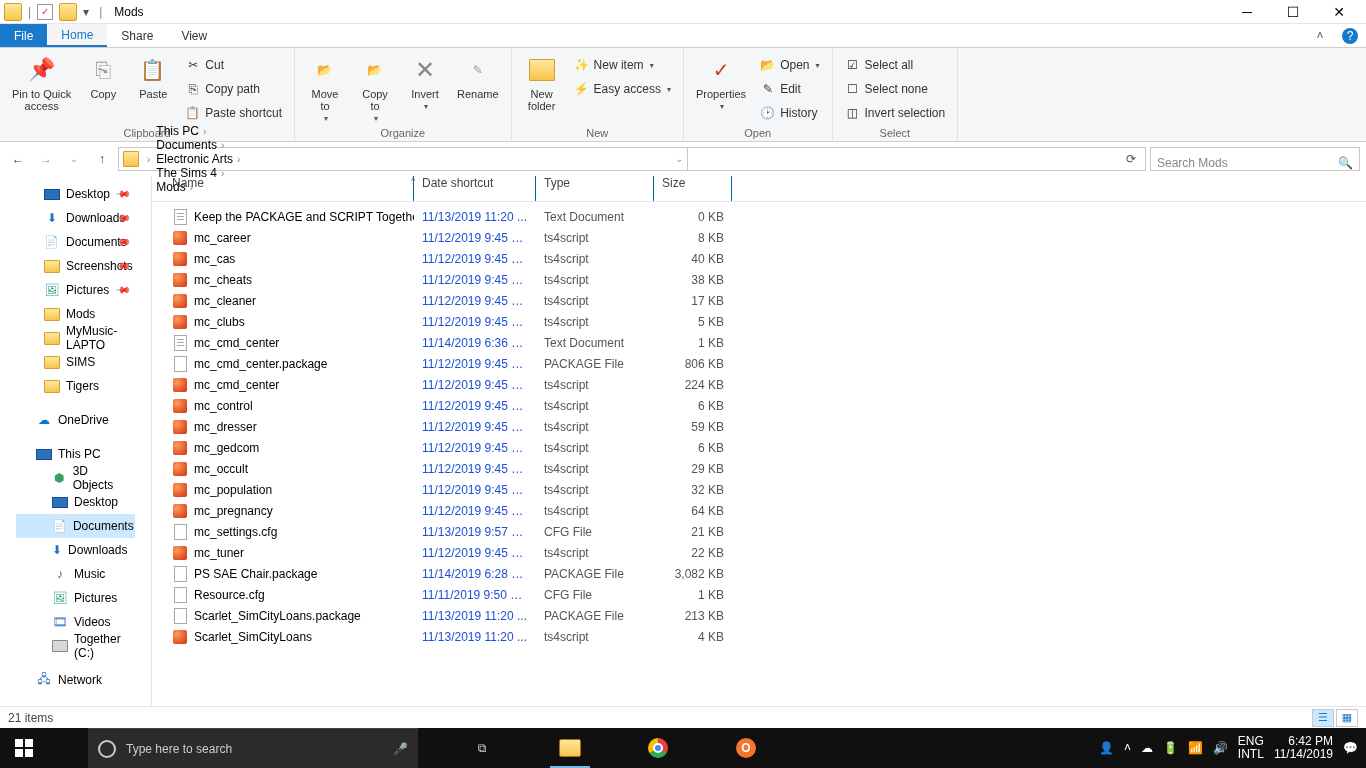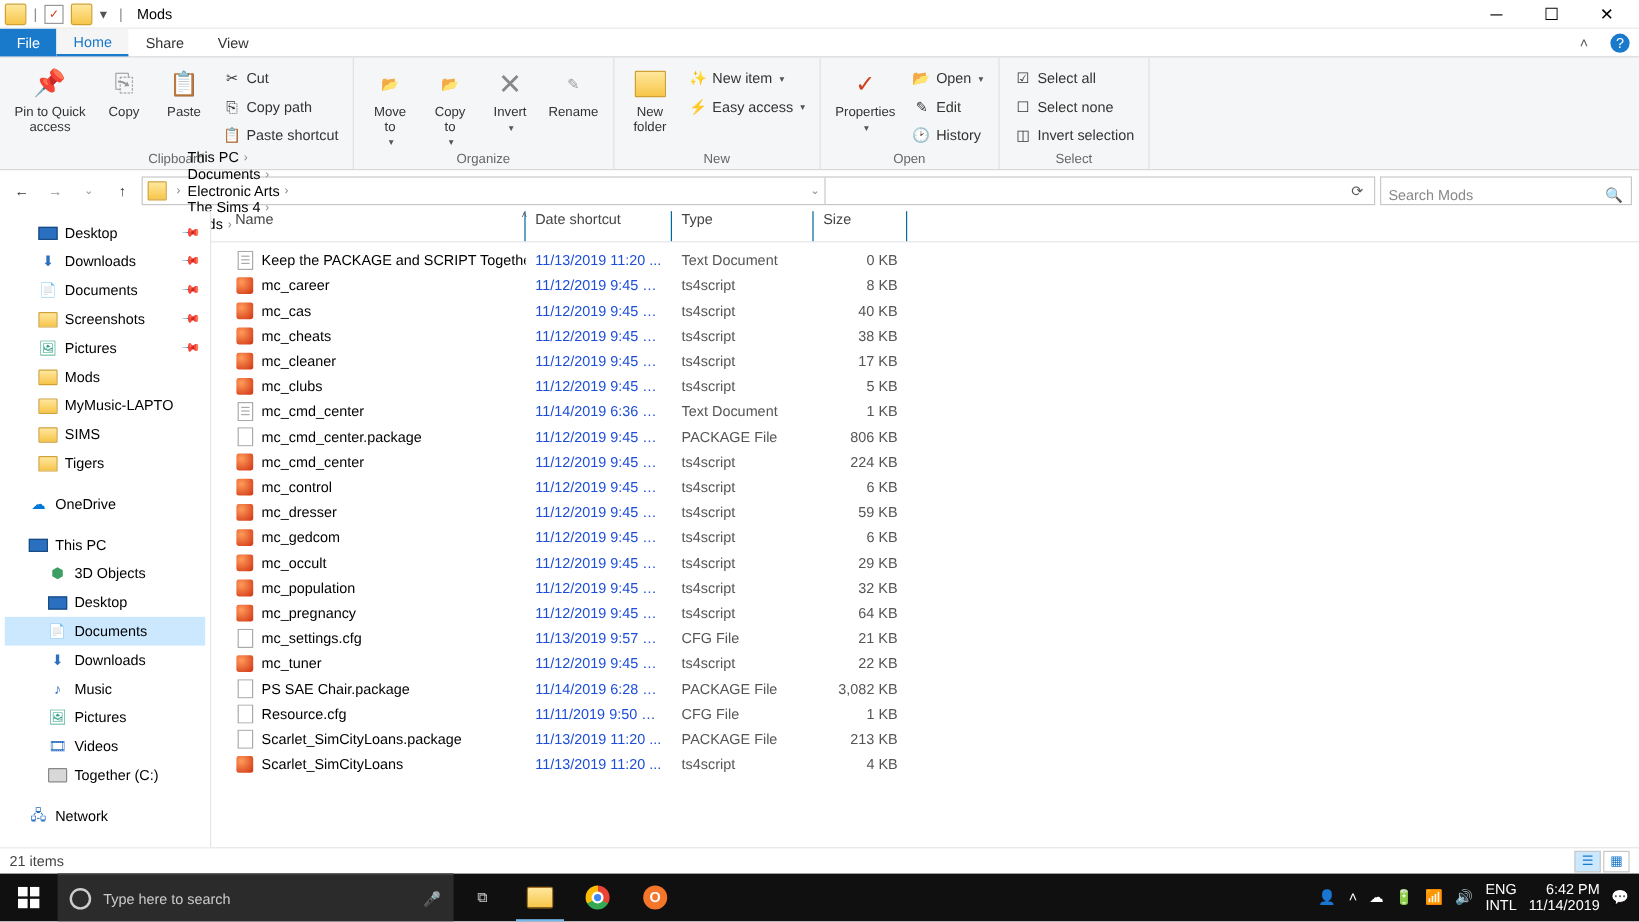--- a/index.html
+++ b/index.html
@@ -45,21 +45,21 @@
 .addrbox .folder-icon { width: 16px; height: 16px; background: linear-gradient(#ffe79c,#f7c64a); border: 1px solid #d0a030; border-radius: 1px; margin: 0 2px; }
 .crumb { display: flex; align-items: center; color: #000; }
 .crumb .sep { color: #888; margin: 0 4px; font-size: 10px; }
 .addrbox .refresh { margin-left: auto; width: 24px; text-align: center; color: #555; }
 .addrbox .dd2 { color: #888; font-size: 9px; margin-left: auto; margin-right: 2px; }
 .searchbox { width: 210px; height: 24px; border: 1px solid #c8c8c8; display: flex; align-items: flex-end; padding: 0 6px; color: #888; }
 .searchbox .sico { margin-left: auto; color: #555; }
 
 
 .main { flex: 1; display: flex; min-height: 0; }
-.sidebar { width: 176px; border-right: 1px solid #e5e5e5; overflow-y: auto; padding: 6px 4px; background: #fff; position: relative; }
+.sidebar { width: 152px; border-right: 1px solid #e5e5e5; overflow-y: auto; padding: 6px 16px; background: #fff; position: relative; }
 .sidebar::-webkit-scrollbar { width: 16px; }
 .sbitem { display: flex; align-items: center; gap: 6px; height: 24px; padding: 0 8px 0 28px; color: #000; position: relative; }
 .sbitem.sel { background: #cce8ff; }
 .sbitem .pin { position: absolute; right: 6px; color: #888; font-size: 10px; transform: rotate(45deg); }
 .sbitem .ico { width: 16px; height: 16px; display: inline-flex; align-items: center; justify-content: center; }
 .sbgap { height: 10px; }
 .folder-sm { width: 16px; height: 13px; background: linear-gradient(#ffe79c,#f7c64a); border: 1px solid #d0a030; border-radius: 1px; display: inline-block; }
 .hd-ico { width: 16px; height: 12px; background: #d8d8d8; border: 1px solid #888; border-radius: 1px; display: inline-block; position: relative; }
 .monitor-ico { width: 16px; height: 11px; background: #2a6fc0; border: 1px solid #1a4a80; display: inline-block; }
 
@@ -85,21 +85,21 @@
 .ico-cfg { width: 13px; height: 16px; background: #fff; border: 1px solid #aaa; }
 .ico-generic { width: 13px; height: 16px; background: #fff; border: 1px solid #aaa; }
 
 
 .statusbar { height: 22px; border-top: 1px solid #e5e5e5; display: flex; align-items: center; padding: 0 8px; font-size: 11px; color: #444; }
 .statusbar .views { margin-left: auto; display: flex; gap: 2px; }
 .statusbar .views div { width: 22px; height: 18px; border: 1px solid #c8c8c8; display: flex; align-items: center; justify-content: center; font-size: 11px; color: #1979ca; }
 .statusbar .views div.sel { background: #cce8ff; }
 
 
-.taskbar { height: 40px; background: #101010; display: flex; align-items: center; color: #fff; }
+.taskbar { height: 40px; background: #101010; display: flex; align-items: center; color: #fff; gap: 40px; }
 .tb-btn { width: 48px; height: 40px; display: flex; align-items: center; justify-content: center; }
 .tb-search { flex: 0 0 330px; height: 40px; background: #2b2b2b; display: flex; align-items: center; padding: 0 10px; gap: 10px; color: #ccc; border-top: 1px solid #444; }
 .tb-search .circle { width: 18px; height: 18px; border: 2px solid #ccc; border-radius: 50%; }
 .tb-right { margin-left: auto; display: flex; align-items: center; height: 100%; gap: 10px; padding: 0 8px; font-size: 11px; }
 .tb-right .stack { text-align: right; line-height: 13px; font-size: 11px; }
 .tb-app { width: 48px; height: 40px; display: flex; align-items: center; justify-content: center; position: relative; }
 .tb-app.active::after { content: ""; position: absolute; bottom: 0; left: 4px; right: 4px; height: 2px; background: #76b9ed; }
 .chrome-ico { width: 20px; height: 20px; border-radius: 50%; background: conic-gradient(#ea4335 0 120deg,#34a853 120deg 240deg,#fbbc05 240deg 360deg); position: relative; }
 .chrome-ico::after { content: ""; position: absolute; inset: 5px; background: #4285f4; border-radius: 50%; border: 2px solid #fff; }
 .origin-ico { width: 20px; height: 20px; border-radius: 50%; background: #f5762a; display: flex; align-items: center; justify-content: center; color: #fff; font-weight: bold; }

